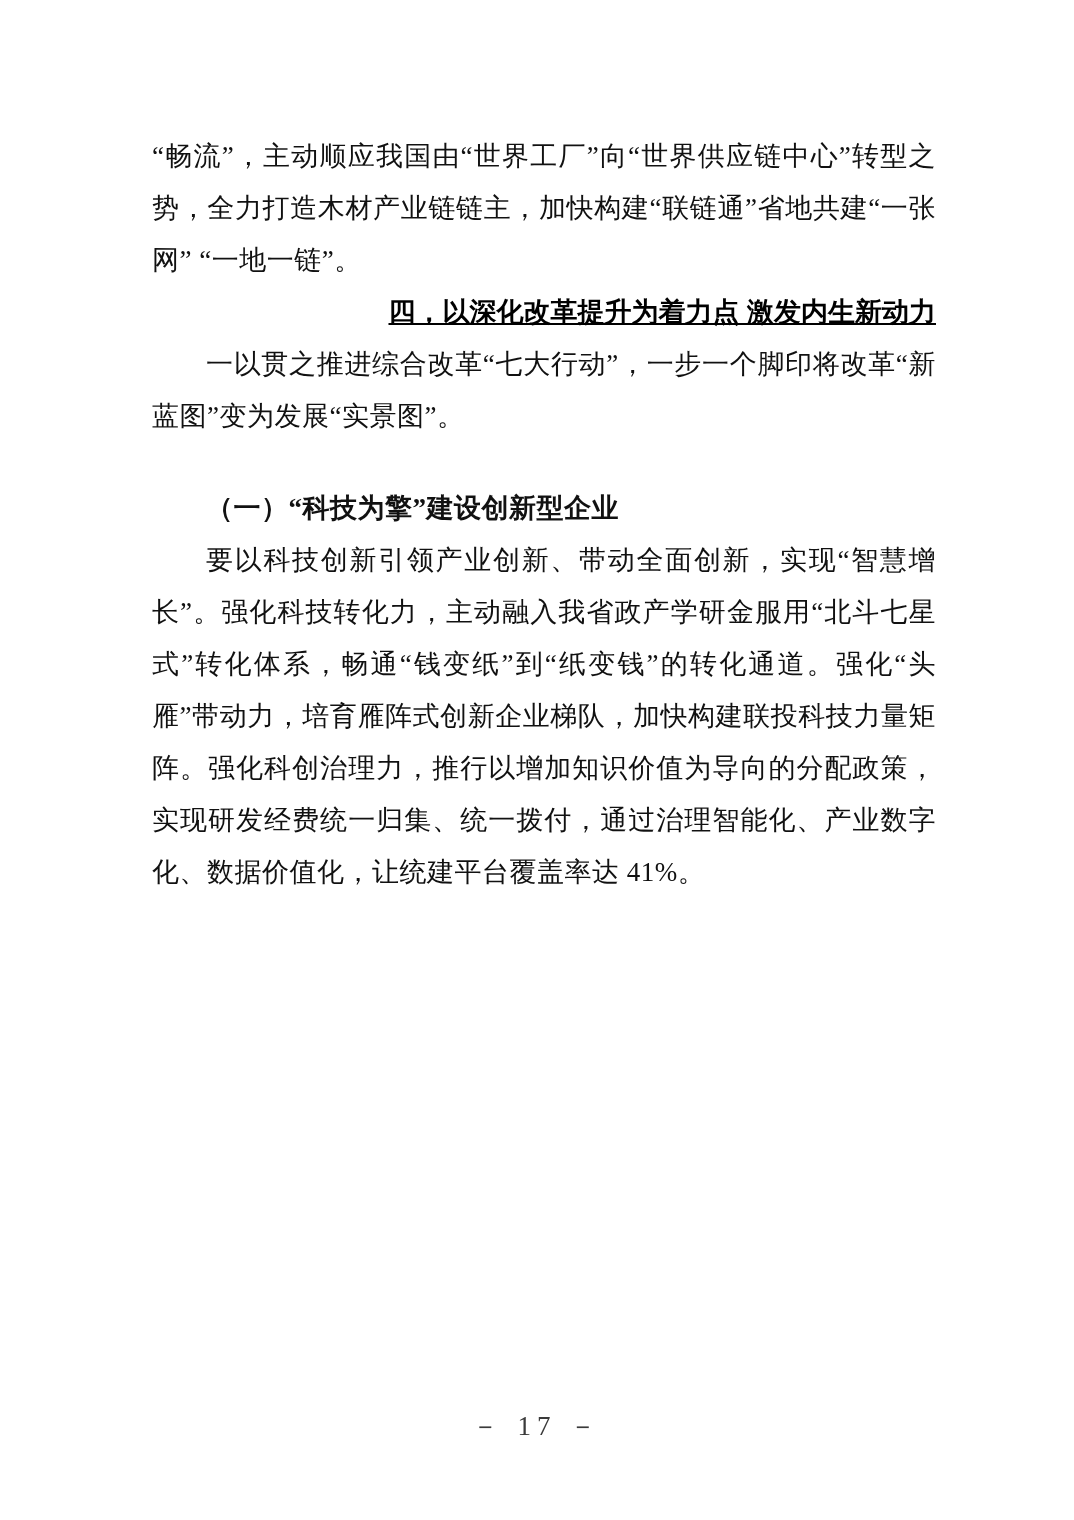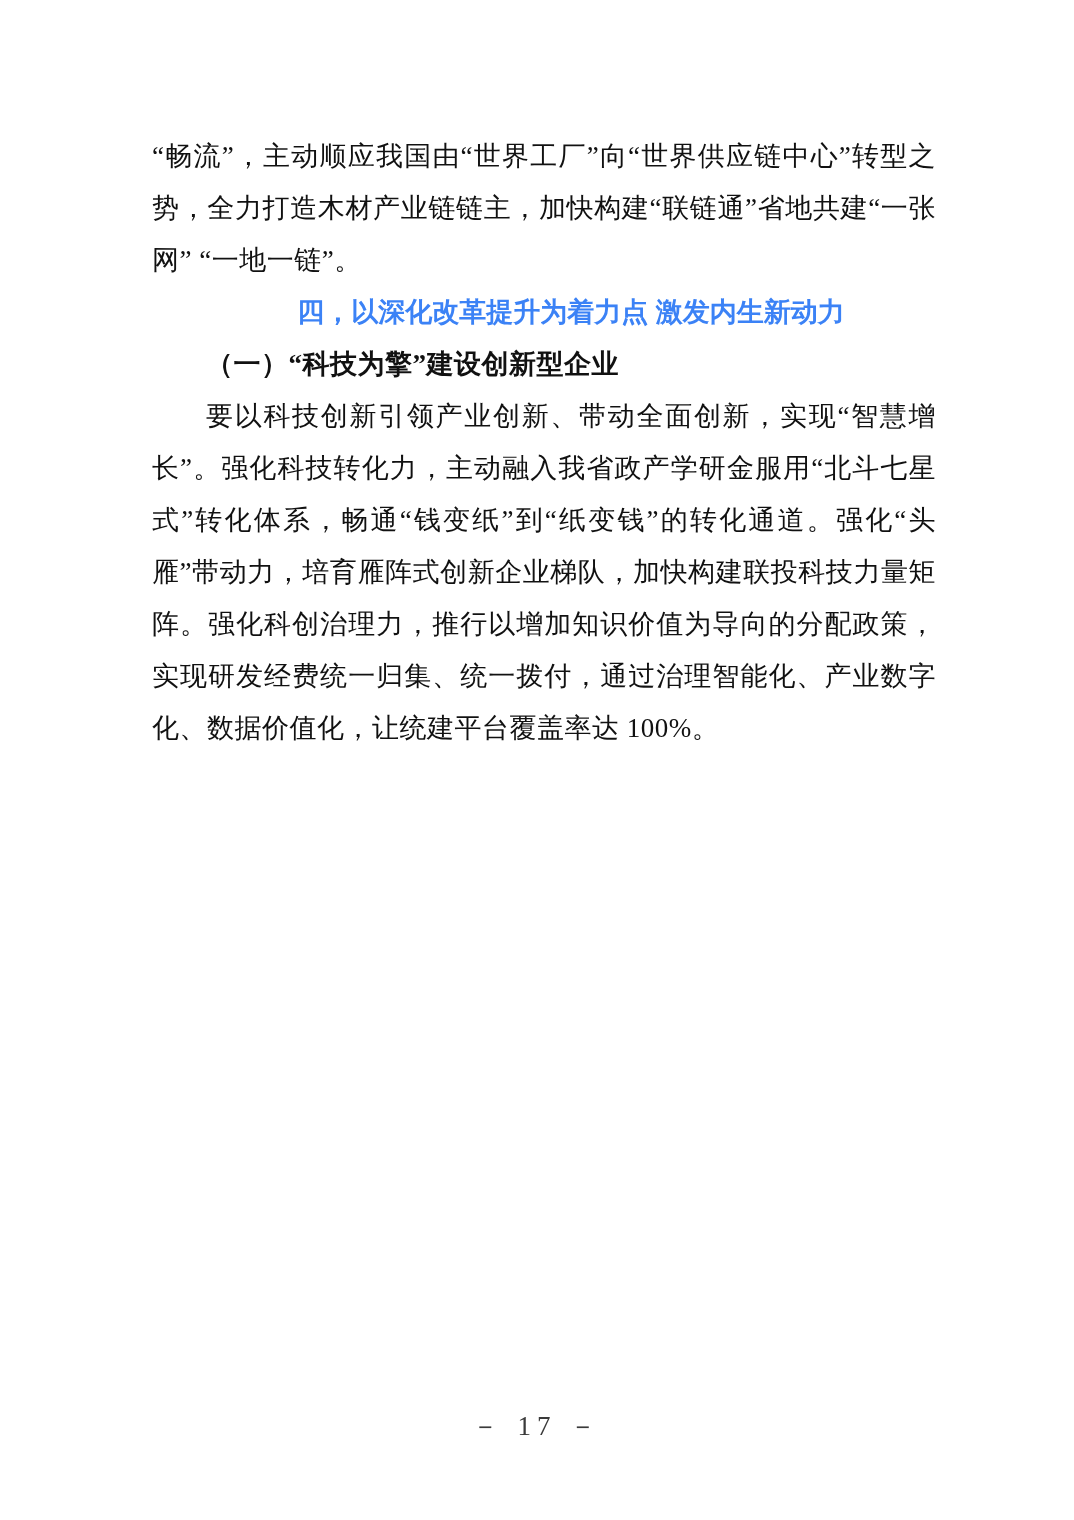--- a/index.html
+++ b/index.html
@@ -35,46 +35,49 @@
     letter-spacing: 0.5px;
     word-break: break-all;
   }
   p.indent {
     text-indent: 2em;
   }
   p.section-heading {
     font-family: "Liberation Sans", "DejaVu Sans", sans-serif;
     font-weight: bold;
     text-indent: 2em;
-    text-align: center;
+    text-align: right;
     letter-spacing: 0px;
-    color: #3b82f6;
+    color: #000000;
+    text-decoration: underline;
   }
   p.subheading {
     text-indent: 2em;
     text-align: left;
     font-weight: 600;
+    margin-top: 40px;
   }
   .footer {
     position: absolute;
     top: 1406px;
     left: 0;
     width: 100%;
     text-align: center;
     font-size: 27px;
     line-height: 40px;
     color: #3a3a3a;
     letter-spacing: 6px;
   }
 </style>
 </head>
 <body>
 
 <div class="page">
   <div class="text-area">
     <p>“畅流”，主动顺应我国由“世界工厂”向“世界供应链中心”转型之势，全力打造木材产业链链主，加快构建“联链通”省地共建“一张网” “一地一链”。</p>
     <p class="section-heading">四，以深化改革提升为着力点 激发内生新动力</p>
+    <p class="indent">一以贯之推进综合改革“七大行动”，一步一个脚印将改革“新蓝图”变为发展“实景图”。</p>
     <p class="subheading">（一）“科技为擎”建设创新型企业</p>
-    <p class="indent">要以科技创新引领产业创新、带动全面创新，实现“智慧增长”。强化科技转化力，主动融入我省政产学研金服用“北斗七星式”转化体系，畅通“钱变纸”到“纸变钱”的转化通道。强化“头雁”带动力，培育雁阵式创新企业梯队，加快构建联投科技力量矩阵。强化科创治理力，推行以增加知识价值为导向的分配政策，实现研发经费统一归集、统一拨付，通过治理智能化、产业数字化、数据价值化，让统建平台覆盖率达 100%。</p>
+    <p class="indent">要以科技创新引领产业创新、带动全面创新，实现“智慧增长”。强化科技转化力，主动融入我省政产学研金服用“北斗七星式”转化体系，畅通“钱变纸”到“纸变钱”的转化通道。强化“头雁”带动力，培育雁阵式创新企业梯队，加快构建联投科技力量矩阵。强化科创治理力，推行以增加知识价值为导向的分配政策，实现研发经费统一归集、统一拨付，通过治理智能化、产业数字化、数据价值化，让统建平台覆盖率达 41%。</p>
   </div>
 
   <div class="footer">－ 17 －</div>
 </div>
 
 </body></html>

